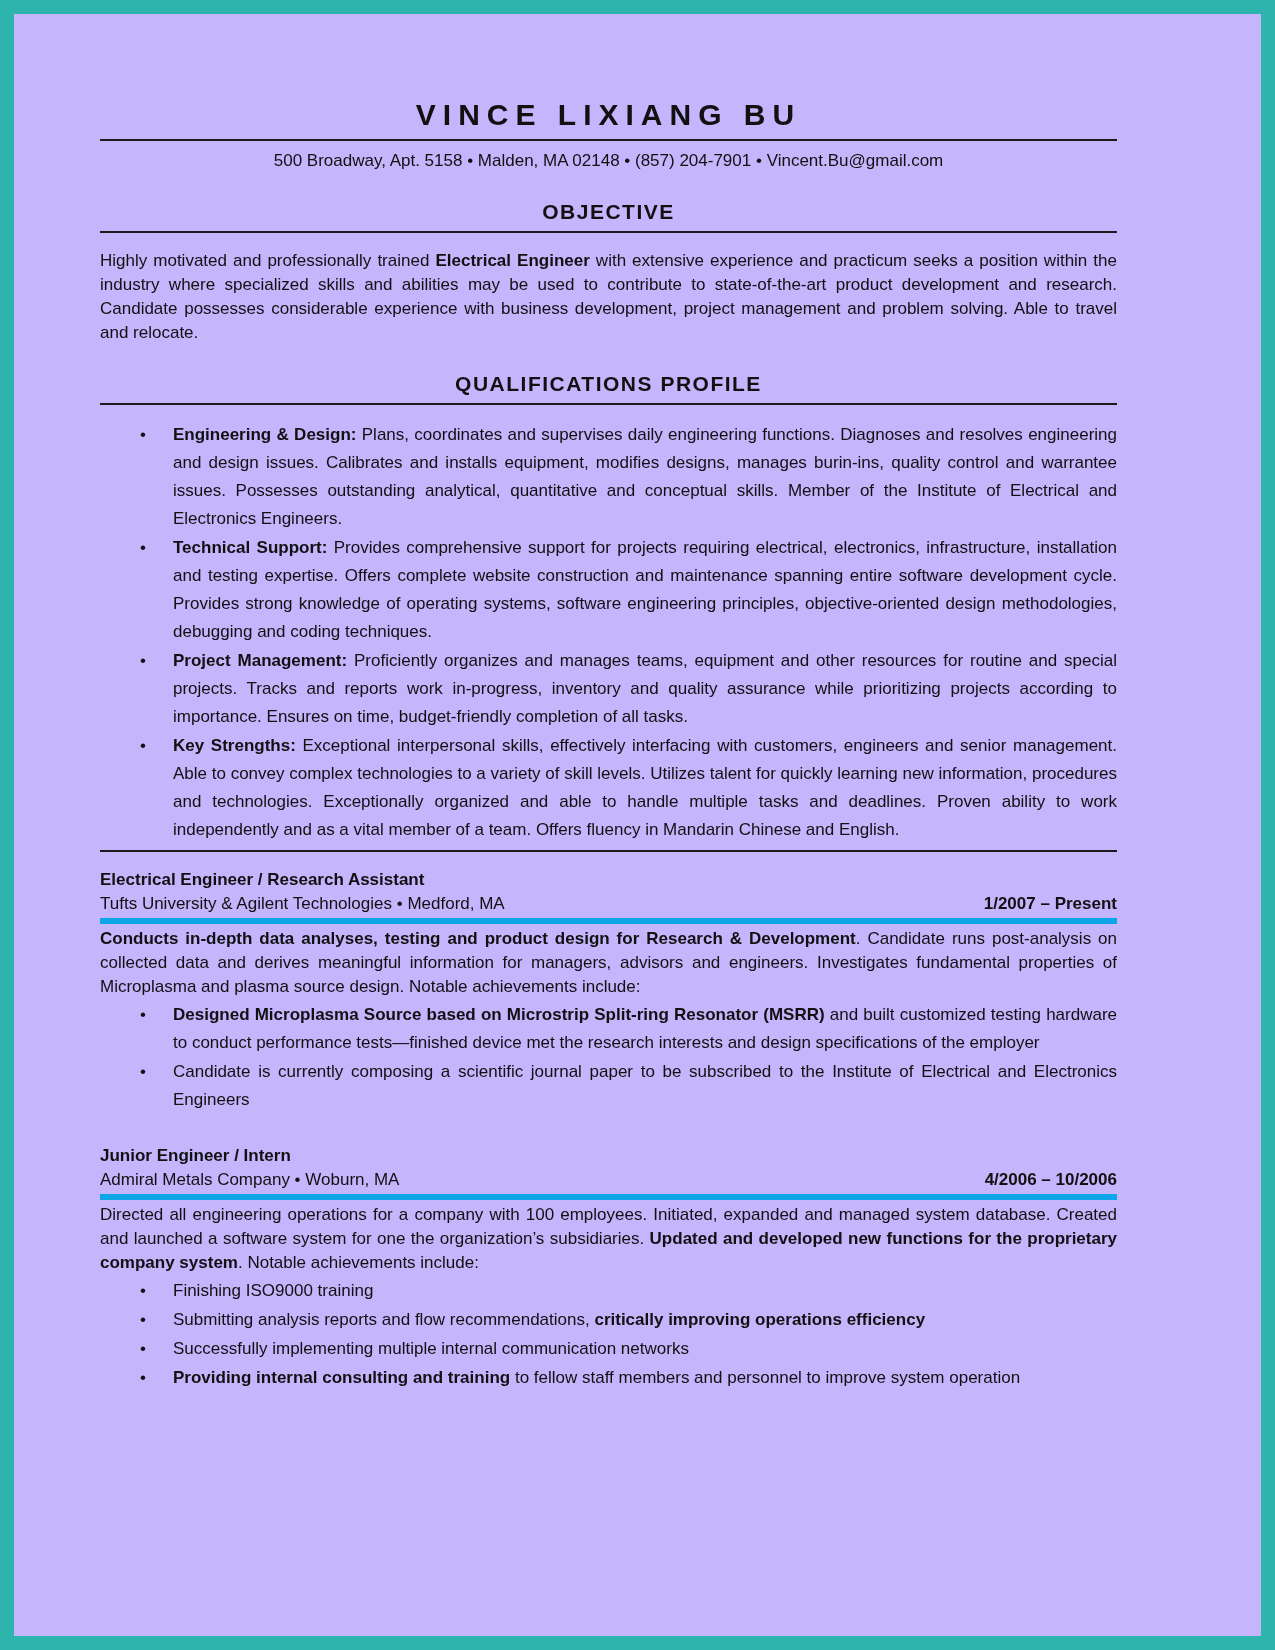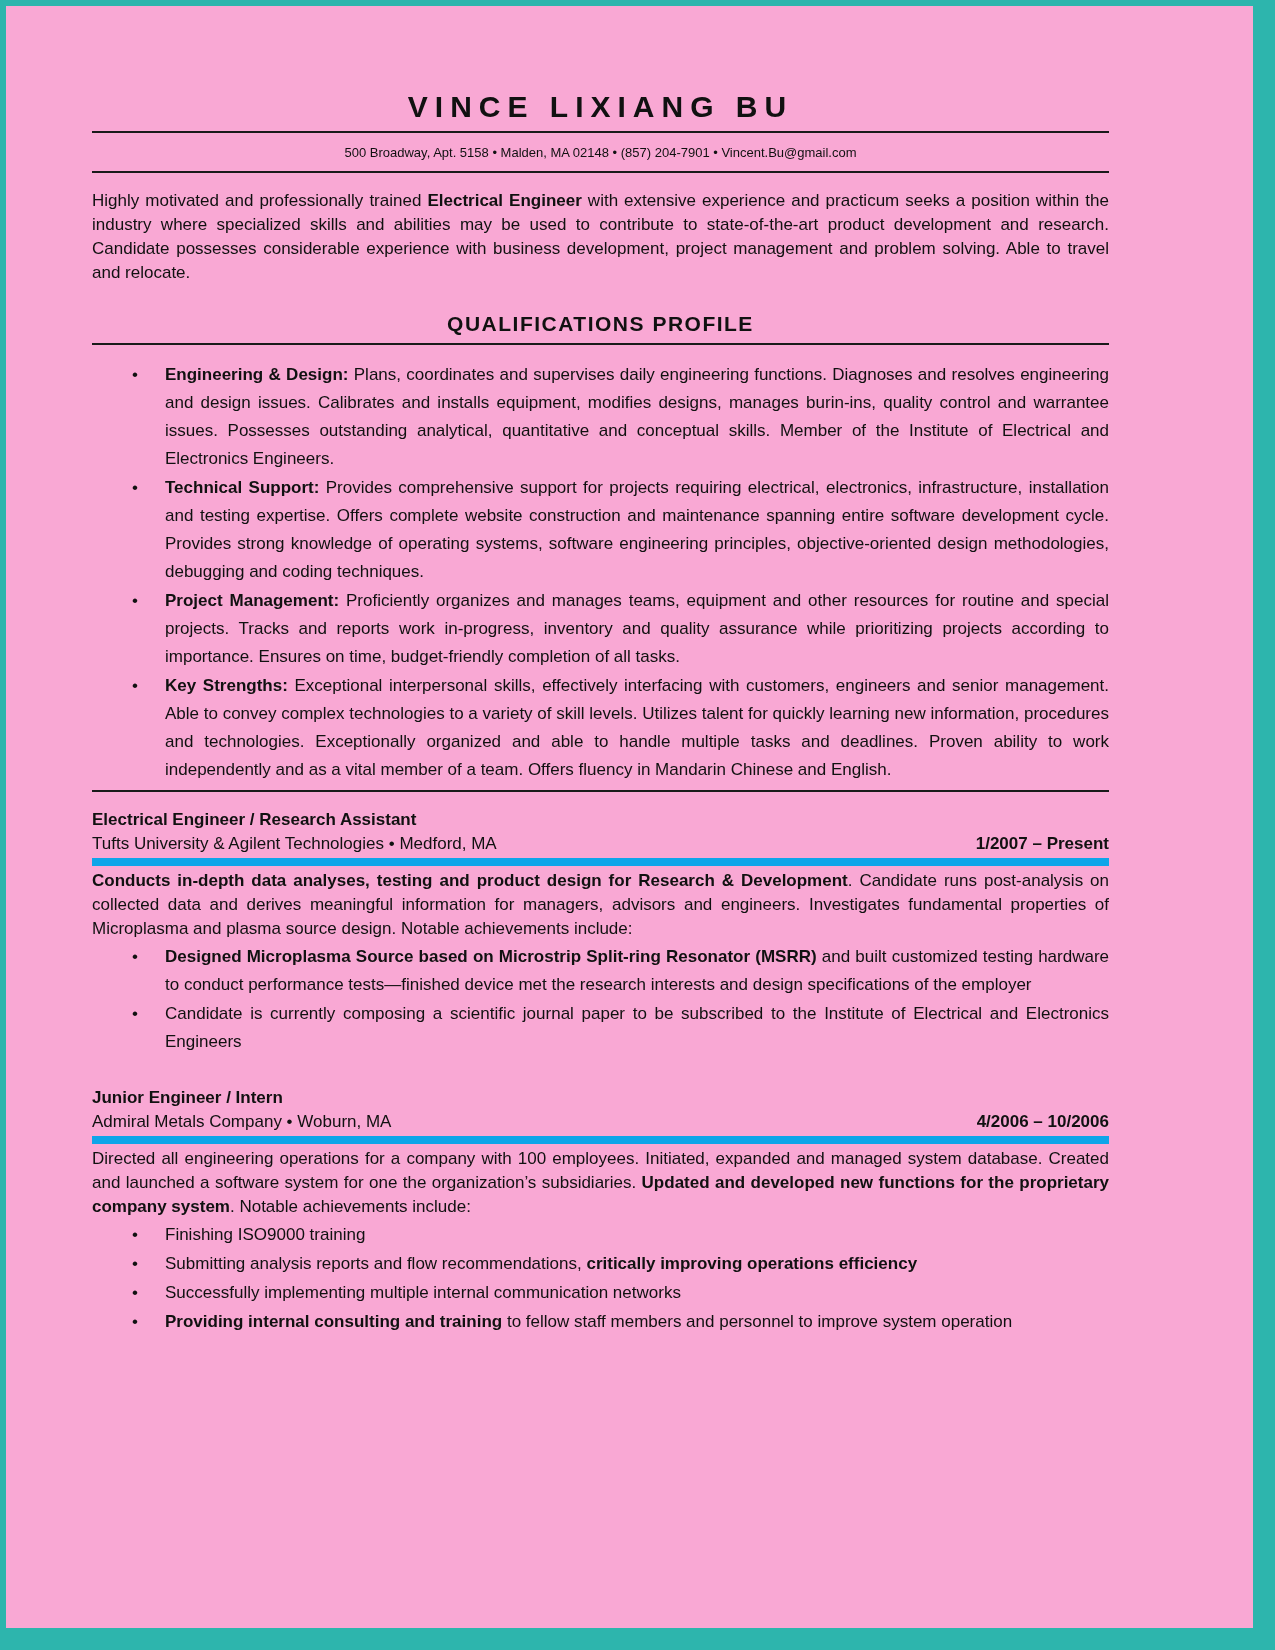--- a/index.html
+++ b/index.html
@@ -5,41 +5,41 @@
   * { margin: 0; padding: 0; box-sizing: border-box; }
   html, body { width: 1275px; height: 1650px; }
   body {
     background: var(--border-color, #2db5ad);
     font-family: "Liberation Sans", sans-serif;
     color: var(--text-color, #111111);
   }
   .page {
     width: 1247px;
     height: 1622px;
-    margin: 6px;
-    background: #f9a8d4;
+    margin: 14px;
+    background: #c4b5fd;
     padding: 84px 144px 40px 86px;
     overflow: hidden;
   }
   .candidate-name {
     text-align: center;
     font-size: 30px;
     font-weight: bold;
     letter-spacing: 7px;
     line-height: 34px;
   }
   .rule {
     border: 0;
     border-top: 2px solid #1a1a1a;
     height: 0;
     margin-top: 7px;
   }
   .contact {
     text-align: center;
-    font-size: 13px;
+    font-size: 17px;
     line-height: 24px;
     margin-top: 8px;
   }
   .section-title {
     text-align: center;
     font-size: 21px;
     font-weight: bold;
     letter-spacing: 1.5px;
     line-height: 26px;
     margin-top: 26px;
@@ -74,38 +74,39 @@
     font-size: 17px;
     font-weight: bold;
     line-height: 24px;
   }
   .job-meta {
     display: flex;
     justify-content: space-between;
     align-items: flex-start;
     font-size: 17px;
     line-height: 24px;
-    border-bottom: 8px solid #0ea5e9;
+    border-bottom: 6px solid #0ea5e9;
     padding-bottom: 2px;
   }
   .job-dates { font-weight: bold; white-space: nowrap; }
   .job .para { margin-top: 3px; }
 </style>
 </head>
 <body>
 
 <div class="page">
 
   <header>
     <h1 class="candidate-name">VINCE LIXIANG BU</h1>
     <hr class="rule">
     <div class="contact">500 Broadway, Apt. 5158 • Malden, MA 02148 • (857) 204-7901 • Vincent.Bu@gmail.com</div>
   </header>
 
   <section>
+    <h2 class="section-title">OBJECTIVE</h2>
     <hr class="rule title-rule">
     <p class="para"><span>Highly motivated and professionally trained </span><span style="font-weight: bold;">Electrical Engineer</span><span> with extensive experience and practicum seeks a position within the industry where specialized skills and abilities may be used to contribute to state-of-the-art product development and research.  Candidate possesses considerable experience with business development, project management and problem solving.  Able to travel and relocate.</span></p>
   </section>
 
   <section>
     <h2 class="section-title">QUALIFICATIONS PROFILE</h2>
     <hr class="rule title-rule">
     <ul class="bullets">
       <li><span style="font-weight: bold;">Engineering &amp; Design: </span><span>Plans, coordinates and supervises daily engineering functions.  Diagnoses and resolves engineering and design issues.  Calibrates and installs equipment, modifies designs, manages burin-ins, quality control and warrantee issues.   Possesses outstanding analytical, quantitative and conceptual skills.  Member of the Institute of Electrical and Electronics Engineers.</span></li>
       <li><span style="font-weight: bold;">Technical Support: </span><span>Provides comprehensive support for projects requiring electrical, electronics, infrastructure, installation and testing expertise.  Offers complete website construction and maintenance spanning entire software development cycle.  Provides strong knowledge of operating systems, software engineering principles, objective-oriented design methodologies, debugging and coding techniques.</span></li>

